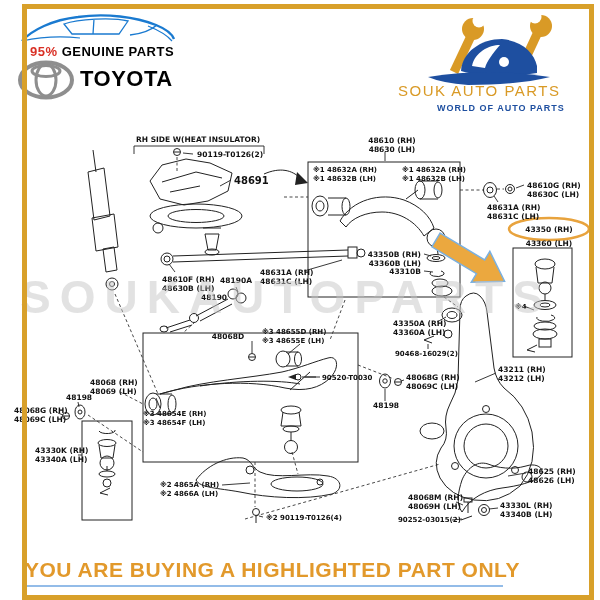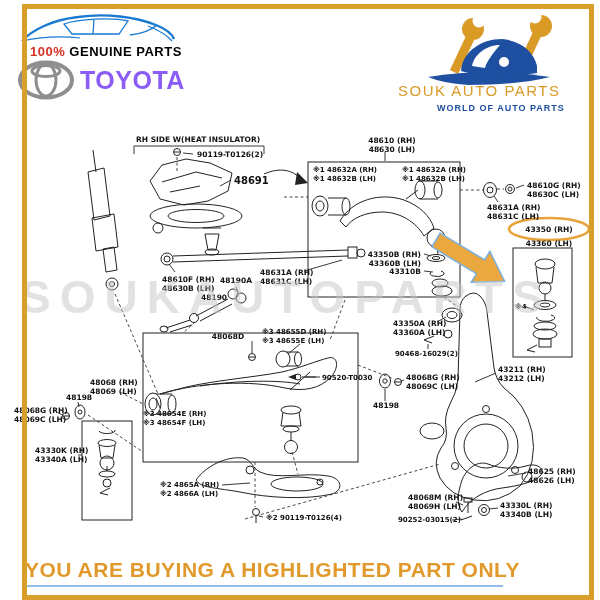--- a/index.html
+++ b/index.html
@@ -4,21 +4,21 @@
 <style>
   html,body{margin:0;padding:0;background:#fff;}
   #stage{position:relative;width:600px;height:600px;background:#fff;overflow:hidden;
          font-family:"Liberation Sans",sans-serif;}
   #frame{position:absolute;left:22px;top:4px;width:562px;height:586px;
          border:5px solid #D8A02A;background:transparent;pointer-events:none;}
   .abs{position:absolute;white-space:nowrap;}
   #genuine-line{left:30px;top:44px;font-size:13px;font-weight:bold;letter-spacing:.5px;}
   #genuine-line .pct{color:#D93025;}
   #genuine-line .rest{color:#000000;}
-  #toyota-word{left:80px;top:66px;font-size:25px;font-weight:bold;color:#8b5cf6;letter-spacing:.5px;}
+  #toyota-word{left:80px;top:66px;font-size:22px;font-weight:bold;color:#000000;letter-spacing:.5px;}
   #brand-name{left:398px;top:82px;font-size:15px;font-weight:normal;color:#D99A26;letter-spacing:1.5px;}
   #brand-tagline{left:437px;top:103px;font-size:9px;font-weight:bold;color:#1e4fa0;letter-spacing:1px;}
   #watermark{left:20px;top:270px;font-size:46px;font-weight:bold;color:#c6c6c6;opacity:.5;
              letter-spacing:9px;pointer-events:none;}
   #banner-text{left:25px;top:558px;width:480px;text-align:center;font-size:21px;font-weight:bold;
                color:#E2992B;letter-spacing:.5px;}
   #banner-underline{left:27px;top:585px;width:476px;height:2px;background:#93bce8;}
   svg{position:absolute;left:0;top:0;}
   .ln{stroke:#222;fill:none;stroke-width:1;}
   .lnk{stroke:#222;fill:#222;stroke-width:0;}
@@ -345,21 +345,21 @@
         <text x="408" y="508.5" font-size="7.5">48069H (LH)</text>
         <text x="500" y="508" font-size="7.5">43330L (RH)</text>
         <text x="500" y="516.5" font-size="7.5">43340B (LH)</text>
         <text x="398" y="522" font-size="7">90252-03015(2)</text>
         <text x="515" y="309" font-size="7">※4</text>
       </g>
   </svg>
 
   <div id="watermark" class="abs">SOUKAUTOPARTS</div>
 
-  <div id="genuine-line" class="abs"><span class="pct">100%</span><span class="rest"> GENUINE PARTS</span></div>
+  <div id="genuine-line" class="abs"><span class="pct">95%</span><span class="rest"> GENUINE PARTS</span></div>
   <div id="toyota-word" class="abs">TOYOTA</div>
   <div id="brand-name" class="abs">SOUK AUTO PARTS</div>
   <div id="brand-tagline" class="abs">WORLD OF AUTO PARTS</div>
 
   <div id="banner-text" class="abs">YOU ARE BUYING A HIGHLIGHTED PART ONLY</div>
   <div id="banner-underline" class="abs"></div>
 
   <div id="frame"></div>
 </div>
 

